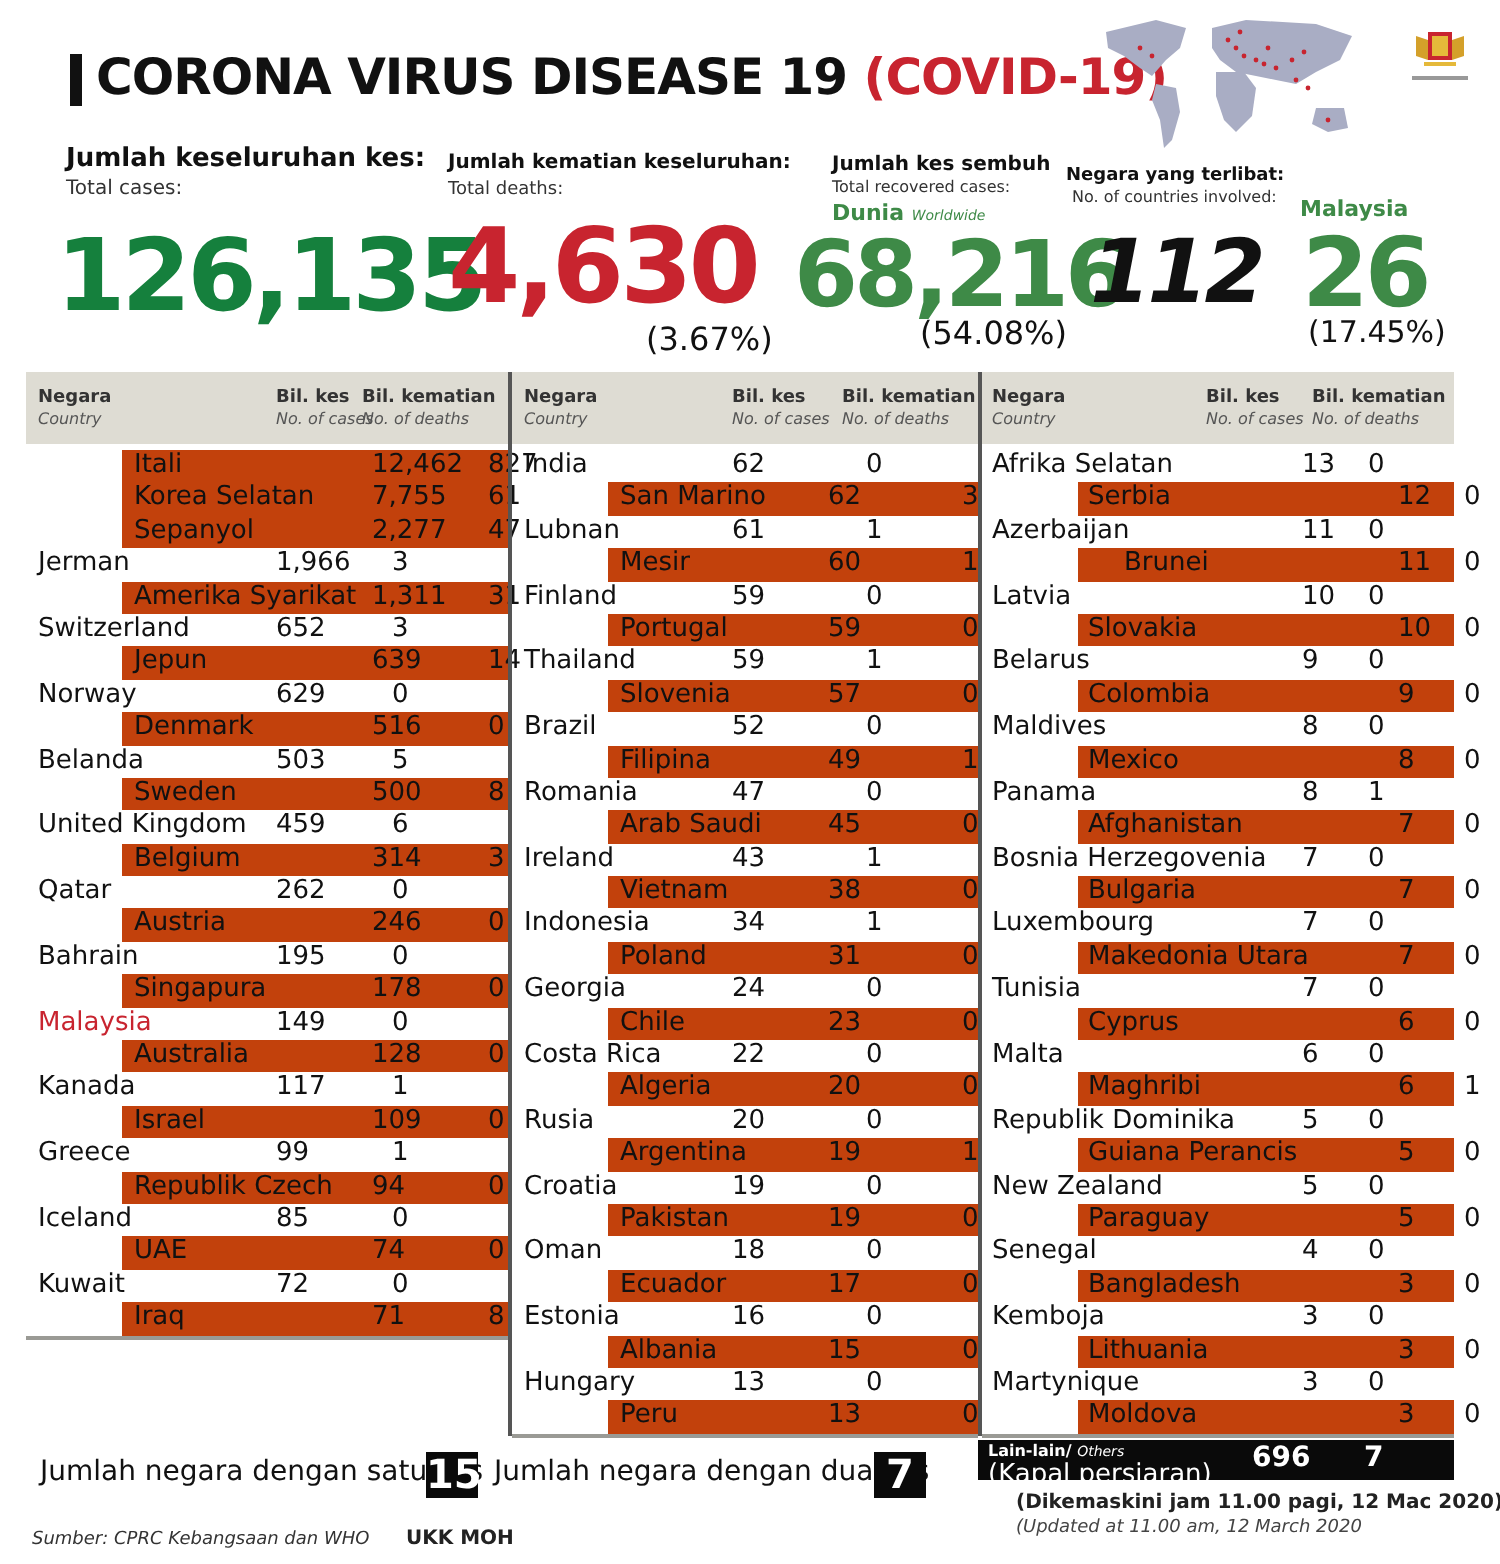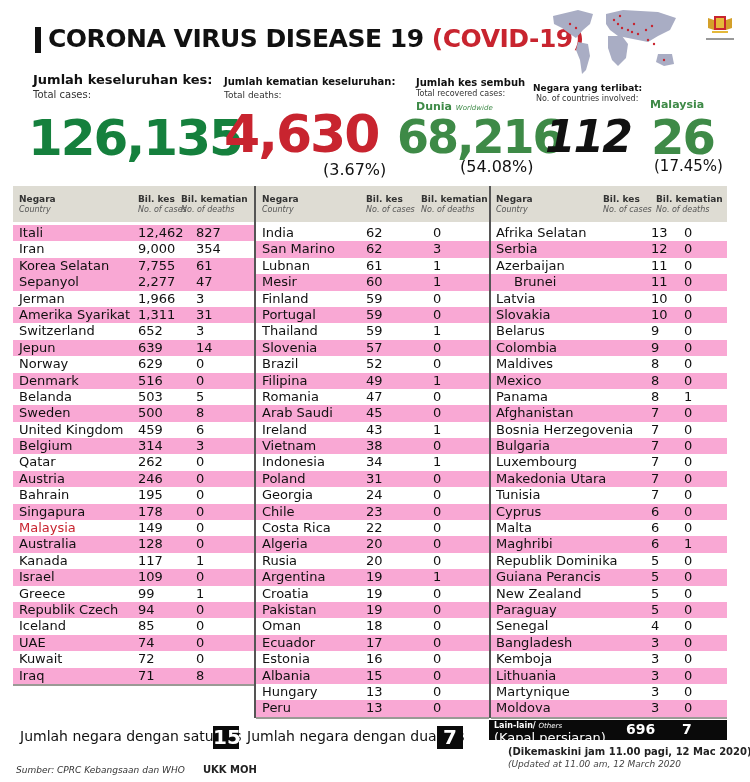--- a/index.html
+++ b/index.html
@@ -19,21 +19,21 @@
   .green { color:#3e8a47; }
   .redtxt { color:#c8242f; }
 
   .table-wrap { left:13px; top:186px; width:714px; }
   .col { position:absolute; top:0; }
   .col-head { height:36px; background:#dedcd3; position:relative; }
   .col-head .h { position:absolute; top:8px; font-size:9px; font-weight:bold; color:#333; white-space:nowrap; }
   .col-head .hs { position:absolute; top:19px; font-size:8px; font-style:italic; color:#555; white-space:nowrap; }
   .rows { position:relative; border-bottom:2px solid #9a9a95; }
   .row { height:16.4px; position:relative; font-size:13px; line-height:16.4px; }
-  .row.alt { background:#f9a8d4; }
+  .row.alt { background:#c2410c;margin-left:48px; }
   .row span { position:absolute; white-space:nowrap; }
   .row .name.highlight { color:#c8242f; }
   .vsep { position:absolute; top:0; width:2px; background:#555; }
 
   .others { left:489px; top:720px; width:238px; height:20px; background:#0a0a0a; color:#fff; }
   .others .l1 { position:absolute; left:5px; top:1px; font-size:8px; font-weight:bold; white-space:nowrap; }
   .others .l1 i { font-weight:normal; font-size:7px; }
   .others .l2 { position:absolute; left:5px; top:10px; font-size:13px; white-space:nowrap; }
   .others .v1 { position:absolute; left:137px; top:1px; font-size:14px; font-weight:bold; }
   .others .v2 { position:absolute; left:193px; top:1px; font-size:14px; font-weight:bold; }
@@ -122,25 +122,20 @@
         <span class="hs" style="left:125px">No. of cases</span>
         <span class="h" style="left:168px">Bil. kematian</span>
         <span class="hs" style="left:168px">No. of deaths</span>
       </div>
       <div class="rows" style="padding-top: 3px;">
         <div class="row alt">
           <span class="name" style="left:6px">Itali</span>
           <span style="left:125px">12,462</span>
           <span style="left:183px">827</span>
         </div>
-        <div class="row">
-          <span class="name" style="left:6px">Iran</span>
-          <span style="left:125px">9,000</span>
-          <span style="left:183px">354</span>
-        </div>
         <div class="row alt">
           <span class="name" style="left:6px">Korea Selatan</span>
           <span style="left:125px">7,755</span>
           <span style="left:183px">61</span>
         </div>
         <div class="row alt">
           <span class="name" style="left:6px">Sepanyol</span>
           <span style="left:125px">2,277</span>
           <span style="left:183px">47</span>
         </div>

